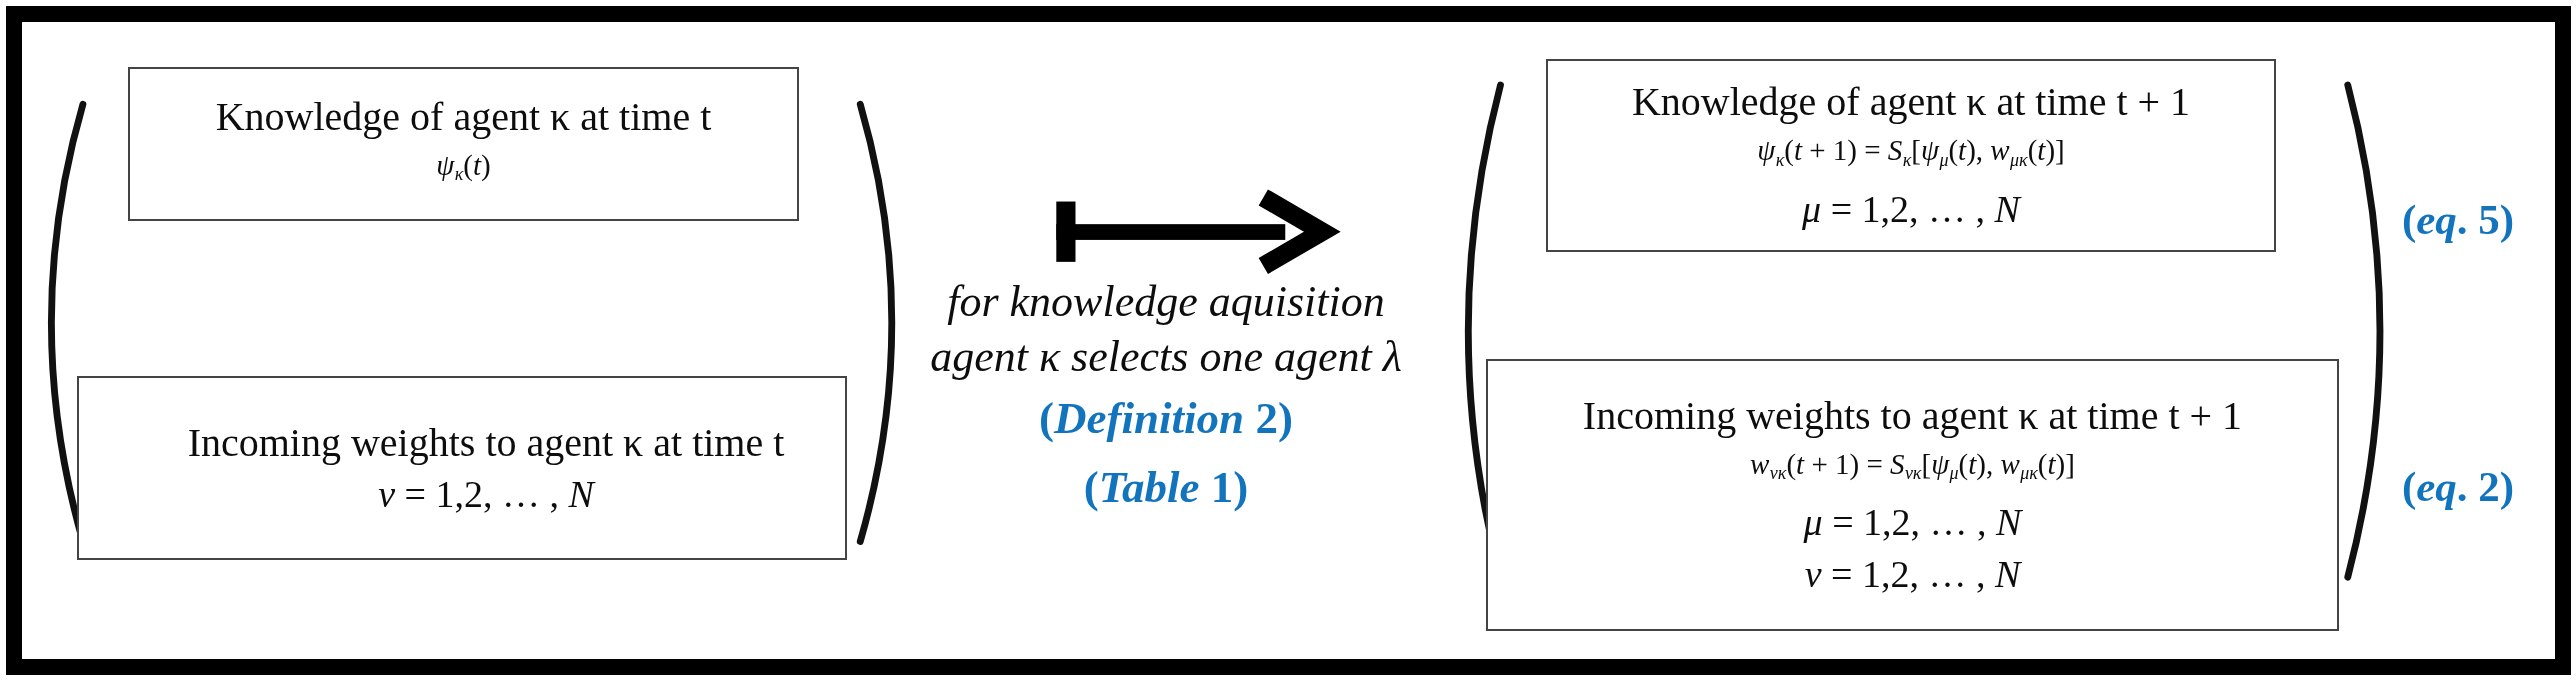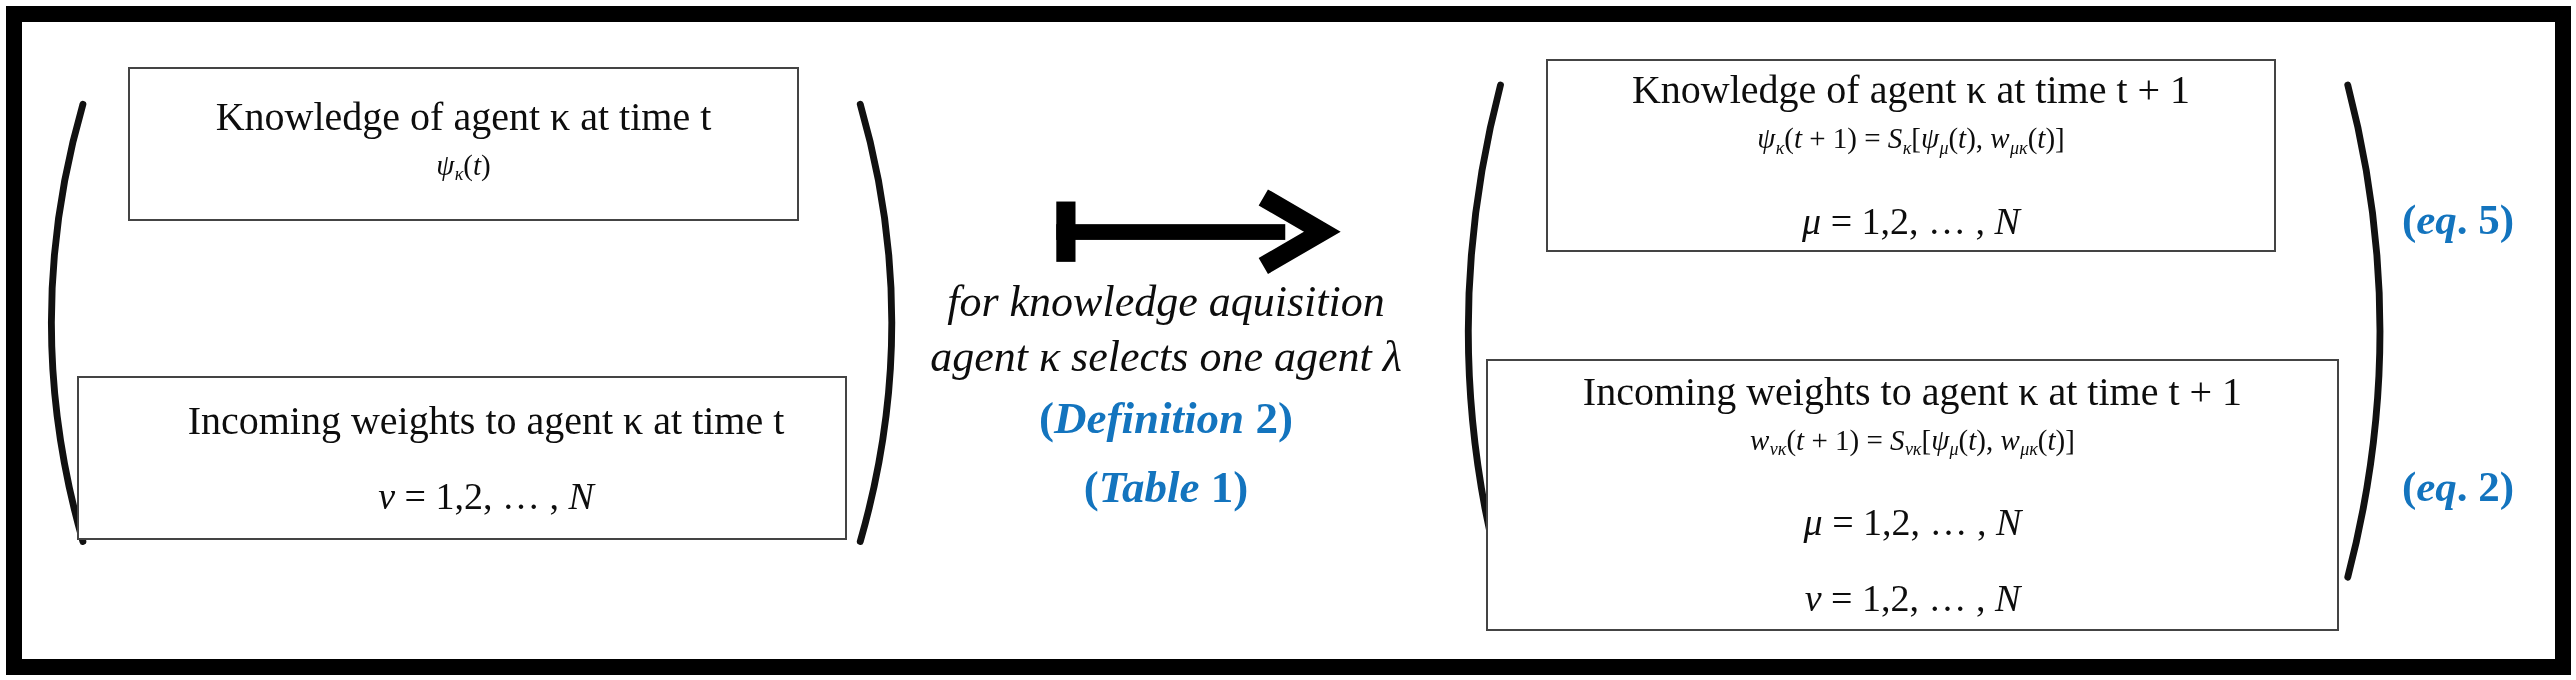--- a/index.html
+++ b/index.html
@@ -20,27 +20,27 @@
 
   .box{
     position:absolute; box-sizing:border-box;
     border:2.1px solid #444;
     background:#fff;
     display:flex; flex-direction:column;
     align-items:center; justify-content:center;
     white-space:nowrap;
   }
   .box-tl{left:128px; top:67px;  width:671px;  height:154px;}
-  .box-bl{left:77px; top:376px; width:770px; height:164px;padding-left:48px;}
+  .box-bl{left:77px; top:376px; width:770px; height:184px;padding-left:48px;}
   .box-tr{left:1546px; top:59px; width:730px; height:193px;}
   .box-br{left:1486px; top:359px; width:853px; height:272px;}
 
   .title{font-size:40px; line-height:51px;}
   .math {font-size:29px; line-height:46px;}
-  .range{font-size:38px; line-height:52px;margin-top:24px;}
+  .range{font-size:38px; line-height:52px;}
 
   .mi{font-style:italic;}
   .mn{font-style:normal;}
   .msub{font-size:0.62em; vertical-align:-0.32em; margin-left:0.02em;}
 
   .mid{
     position:absolute; left:864px; top:274px; width:604px;
     text-align:center; white-space:nowrap;
   }
   .ann{font-size:44px; line-height:55px; font-style:italic;}

